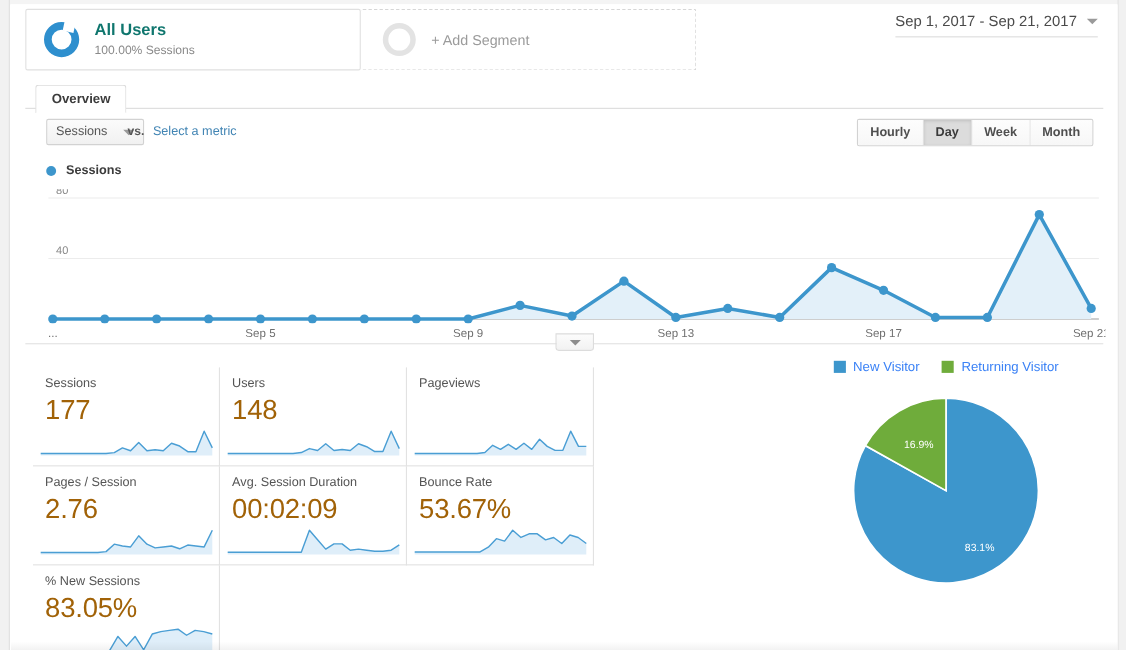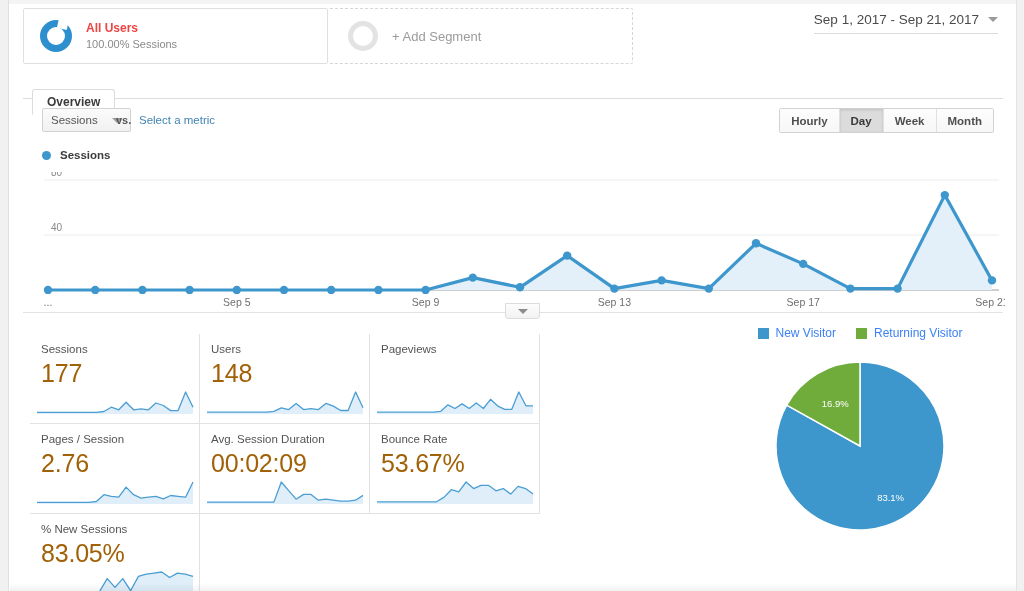--- a/index.html
+++ b/index.html
@@ -26,32 +26,32 @@
     display:flex; align-items:center; padding-left:16px;
   }
   .segment-add {
     width:305px; height:56px; border:1px dashed #d6d6d6; border-radius:2px; border-left:none;
     display:flex; align-items:center; padding-left:20px;
   }
   .donut { width:32px; height:32px; border-radius:50%; border:7px solid #2e8fce; position:relative; flex:none; }
   .donut::after{ content:""; position:absolute; top:-9px; right:-3px; width:10px; height:11px; background:#fff; transform:rotate(12deg);}
   .donut-empty { width:30px; height:30px; border-radius:50%; border:5px solid #e3e3e3; flex:none; }
   .seg-text { margin-left:14px; line-height:1.35; }
-  .seg-title { font-size:12px; font-weight:bold; color:#ef4444; }
+  .seg-title { font-size:15px; font-weight:bold; color:#0f766e; }
   .seg-sub { font-size:11px; color:#8a8a8a; margin-top:0; }
   .add-seg-label { margin-left:14px; font-size:13px; color:#9b9b9b; }
 
   
   .date-range { position:absolute; right:18px; top:8px; font-size:13.5px; color:#4a4a4a;
                 border-bottom:1px solid #dcdcdc; padding-bottom:6px; display:flex; align-items:center; gap:9px; }
   .caret { width:0; height:0; border-left:5px solid transparent; border-right:5px solid transparent; border-top:5px solid #9a9a9a; }
 
   
   .tab-strip { position:absolute; left:13px; top:69px; width:980px; height:26px; border-bottom:1px solid #dcdcdc; }
-  .tab { position:absolute; left:9px; top:16px; height:26px; padding:0 14px; display:flex; align-items:center;
+  .tab { position:absolute; left:9px; top:4px; height:26px; padding:0 14px; display:flex; align-items:center;
          font-size:12px; font-weight:bold; color:#3c3c3c; background:#fff;
          border:1px solid #dcdcdc; border-bottom:1px solid #fff; border-radius:3px 3px 0 0; }
 
   
   .controls { position:absolute; left:0; top:96px; width:1006px; height:45px; }
   .metric-select {
     position:absolute; left:32px; top:8px; height:24px; min-width:74px; padding:0 8px;
     background:linear-gradient(#fbfbfb,#f1f1f1); border:1px solid #d2d2d2; border-radius:2px;
     display:flex; align-items:center; gap:14px; font-size:11.5px; color:#555;
   }

